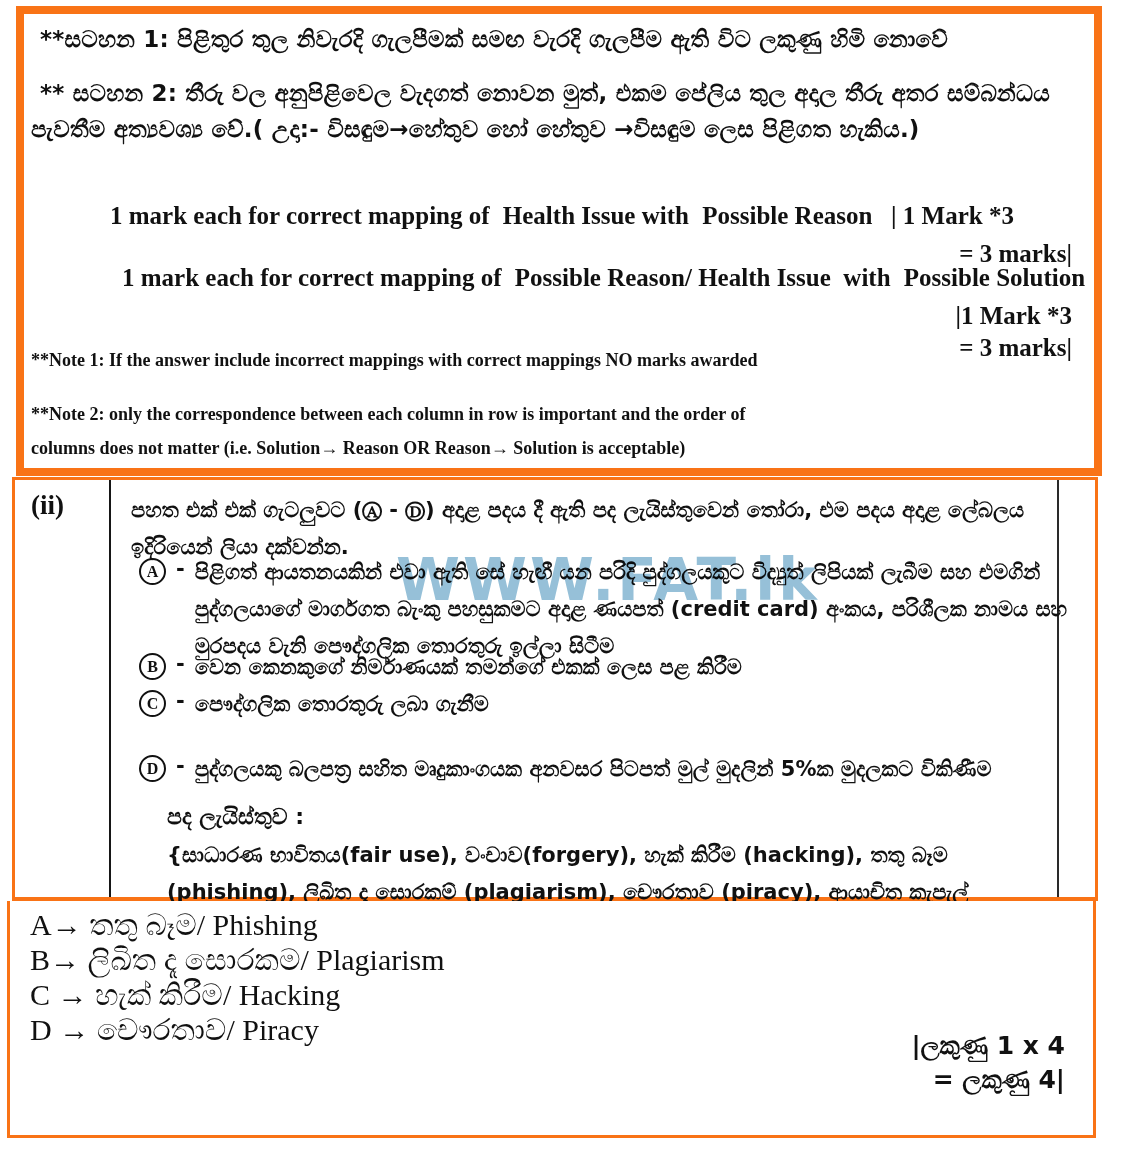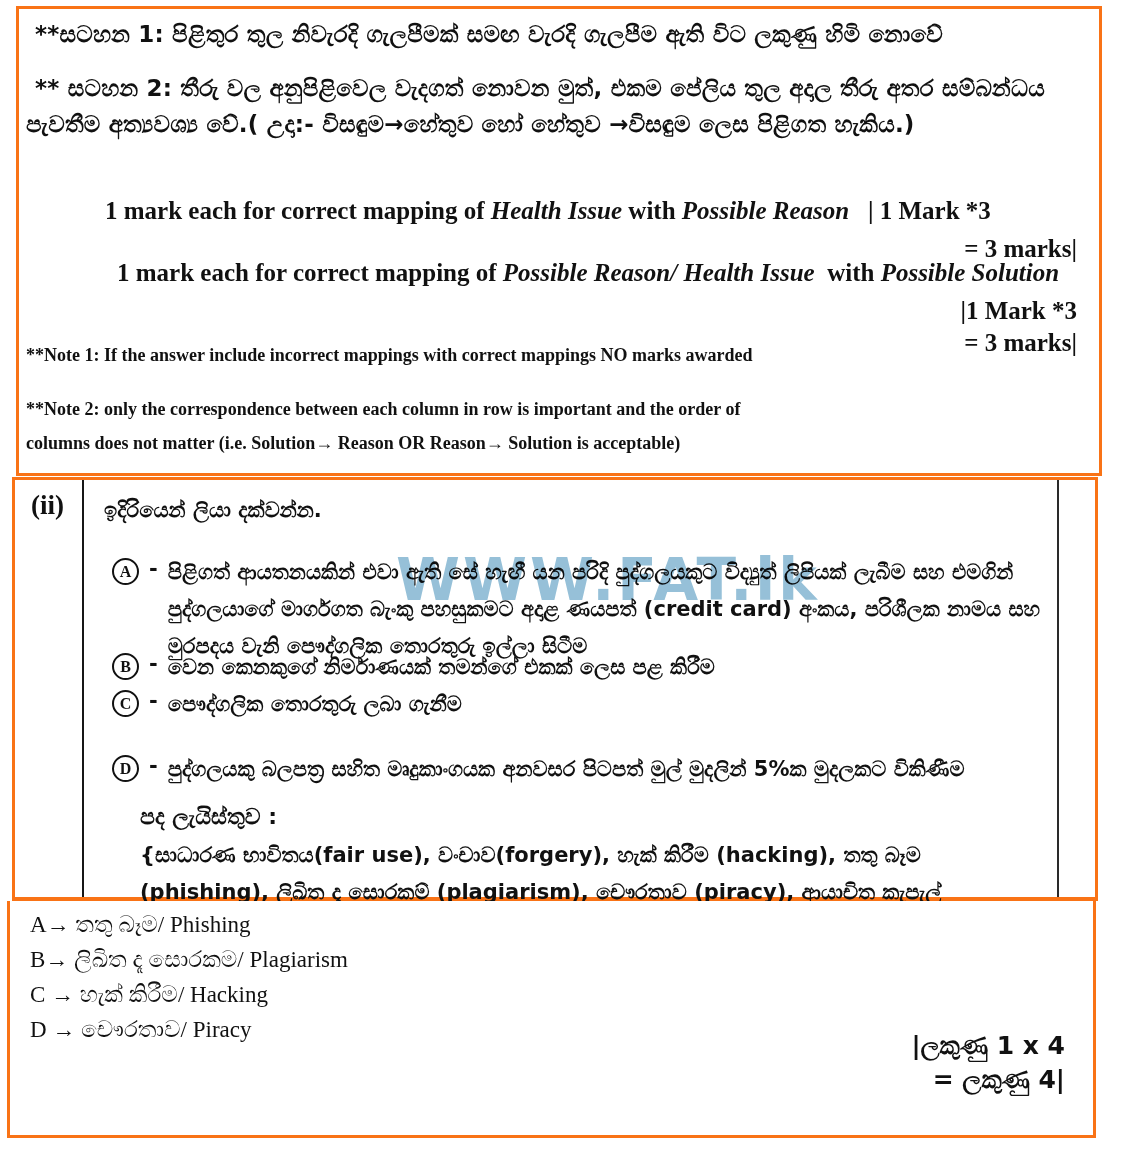--- a/index.html
+++ b/index.html
@@ -1,50 +1,50 @@
 <!DOCTYPE html>
 <html><head>
 <meta charset="utf-8">
 <style>
   html,body{margin:0;padding:0;}
   body{
     width:1128px;height:1167px;position:relative;background:#ffffff;
     font-family:"DejaVu Sans",sans-serif;color:#111;overflow:hidden;
   }
-  .box{position:absolute;border:3px solid #f97316;background:#fff;box-sizing:border-box;z-index:1;}
+  .box{position:absolute;border:8px solid #f97316;background:#fff;box-sizing:border-box;z-index:1;}
   .abs{position:absolute;}
 
   
   #notes-box{left:16px;top:6px;width:1086px;height:470px;}
   .si-note{font-weight:bold;font-size:23px;letter-spacing:0.2px;white-space:nowrap;}
   .mark-line{font-family:"Liberation Serif","DejaVu Serif",serif;font-weight:bold;font-size:25px;white-space:nowrap;}
-  .mark-line .it{font-style:italic;}
+  .mark-line .it{margin-left:7px;}
   .right-align{text-align:right;}
   .en-note{font-family:"Liberation Serif","DejaVu Serif",serif;font-weight:bold;font-size:18px;white-space:nowrap;}
 
   
   #row-ii{left:12px;top:477px;width:1086px;height:424px;border-width:3px 3px 4px 3px;display:flex;}
-  #row-ii .cell-label{width:69px;border-right:2px solid #161616;box-sizing:border-box;padding:10px 0 0 16px;}
+  #row-ii .cell-label{width:96px;border-right:2px solid #161616;box-sizing:border-box;padding:10px 0 0 16px;}
   #row-ii .cell-content{flex:1;position:relative;}
   #row-ii .cell-right{width:38px;border-left:2px solid #2a2a2a;box-sizing:border-box;}
   .ii-label{font-family:"Liberation Serif","DejaVu Serif",serif;font-weight:bold;font-size:27px;}
   .si-body{font-weight:bold;font-size:21px;line-height:37px;white-space:nowrap;}
   .instr{left:20px;top:12px;}
   .item{position:absolute;left:28px;display:flex;align-items:flex-start;gap:10px;}
   .marker{display:inline-flex;width:27px;height:27px;border:2.5px solid #111;border-radius:50%;
           align-items:center;justify-content:center;font-weight:bold;font-size:16px;
           font-family:"Liberation Serif","DejaVu Serif",serif;margin-top:4px;flex:0 0 auto;box-sizing:border-box;}
   .item .dash{font-weight:bold;font-size:21px;margin-top:3px;}
   .wordlist{position:absolute;left:56px;display:flex;gap:8px;flex-direction:column;}
   .wordlist .wl-label{font-weight:bold;font-size:22px;white-space:nowrap;margin-top:2px;}
   .wordlist .si-body{font-weight:bold;}
 
   
   #answers-box{left:7px;top:901px;width:1089px;height:237px;border-width:0 3px 3px 3px;}
-  .ans-line{font-family:"Liberation Serif","DejaVu Serif",serif;font-size:23px;line-height:35px;white-space:nowrap;}
+  .ans-line{font-family:"Liberation Serif","DejaVu Serif",serif;font-size:30px;line-height:35px;white-space:nowrap;}
   #answer-marks{right:28px;top:128px;text-align:right;font-weight:bold;font-size:25px;line-height:34px;white-space:nowrap;}
 
   
   #watermark{
     left:396px;top:546px;z-index:2;pointer-events:none;
     font-size:58px;font-weight:bold;letter-spacing:3px;
     color:#0369a1;opacity:0.42;mix-blend-mode:multiply;white-space:nowrap;
   }
 </style>
 </head>
@@ -72,20 +72,21 @@
   <div class="abs en-note" style="left:7px;top:390px;">**Note 2:  only the correspondence between each column in row is important and the order of</div>
   <div class="abs en-note" style="left:7px;top:424px;">columns does not matter  (i.e. Solution→ Reason OR  Reason→ Solution is acceptable)</div>
 </div>
 
 <div id="row-ii" class="box">
   <div class="cell-label">
     <span class="ii-label">(ii)</span>
   </div>
   <div class="cell-content">
     <div class="abs si-body instr">
+      <div>පහත එක් එක් ගැටලුවට (Ⓐ - Ⓓ) අදාළ පදය දී ඇති පද ලැයිස්තුවෙන් තෝරා, එම පදය අදාළ ලේබලය</div>
       <div>ඉදිරියෙන් ලියා දක්වන්න.</div>
     </div>
 
     <div class="item" style="top:74px;">
       <span class="marker">A</span>
       <span class="dash">-</span>
       <span class="si-body">
         <div>පිළිගත් ආයතනයකින් එවා ඇති සේ හැඟී යන පරිදි පුද්ගලයකුට විද්‍යුත් ලිපියක් ලැබීම සහ එමගින්</div>
         <div>පුද්ගලයාගේ මාර්ගගත බැංකු පහසුකමට අදාළ ණයපත් (credit card) අංකය, පරිශීලක නාමය සහ</div>
         <div>මුරපදය වැනි පෞද්ගලික තොරතුරු ඉල්ලා සිටීම</div>

